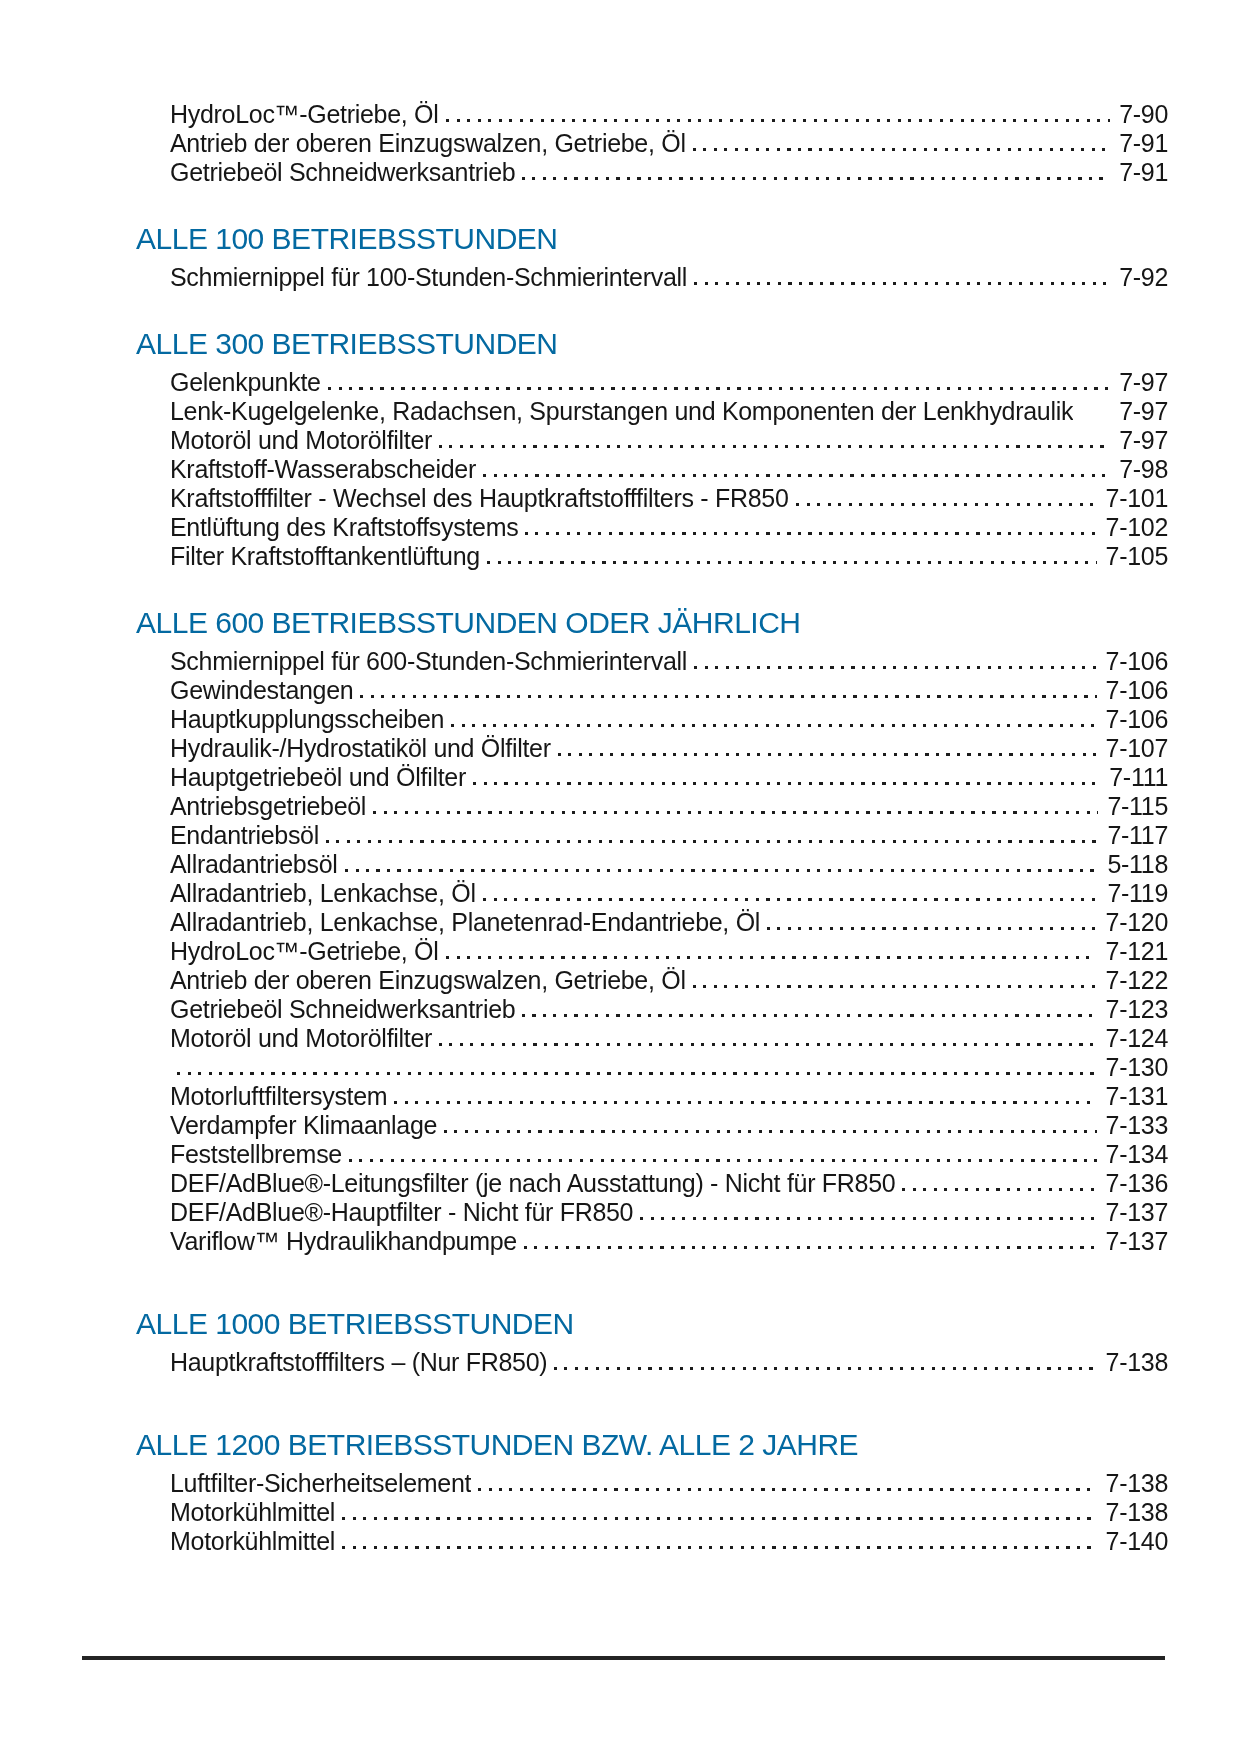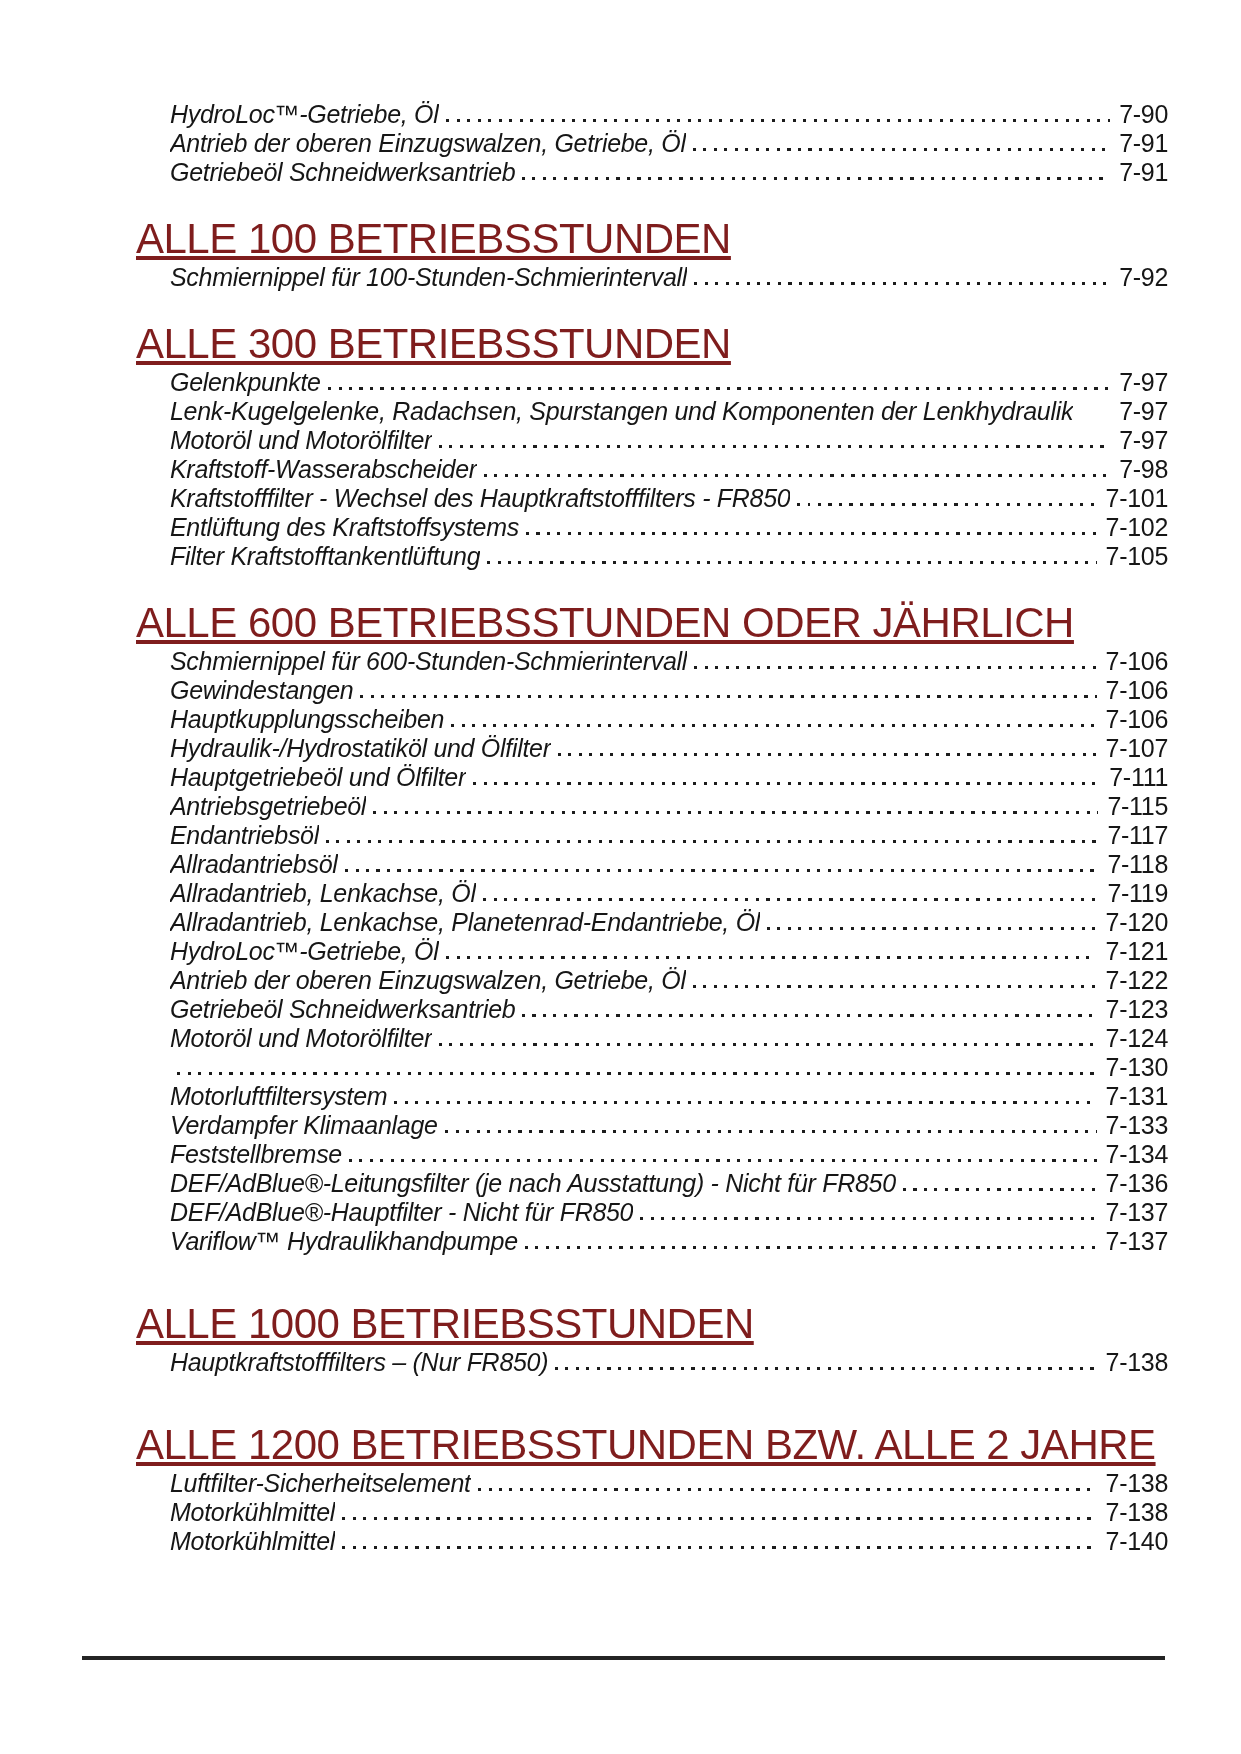--- a/index.html
+++ b/index.html
@@ -15,40 +15,39 @@
   .content {
     position: absolute;
     left: 136px;
     top: 100px;
     width: 1032px;
   }
   .section { margin-top: 0; }
   .section + .section { margin-top: 30px; }
   .section.gap-lg { margin-top: 46px; }
   .heading {
-    font-size: 42px;
+    font-size: 30px;
     line-height: 44px;
     font-weight: 400;
     letter-spacing: -0.5px;
-    color: #7f1d1d;
+    color: #0369a1;
     margin: 0 0 2px 0;
     white-space: nowrap;
-    text-decoration: underline;
   }
   .entry {
     display: flex;
     align-items: baseline;
     padding-left: 34px;
     font-size: 25px;
     line-height: 29px;
     height: 29px;
     letter-spacing: -0.3px;
     white-space: nowrap;
   }
-  .entry-title { flex: 0 1 auto; overflow: hidden; font-style: italic; }
+  .entry-title { flex: 0 1 auto; overflow: hidden; }
   .leader {
     flex: 1 1 20px;
     min-width: 0;
     height: 3px;
     align-self: flex-end;
     margin: 0 9px 7px 7px;
     background-image: repeating-linear-gradient(to right, #1c1c1c 0 3px, transparent 3px 10.5px);
   }
   .pagenum { flex: 0 0 auto; text-align: right; }
   .footer-rule {
@@ -186,21 +185,21 @@
 
   <div class="entry">
     <span class="entry-title">Endantriebsöl</span>
     <span class="leader"></span>
     <span class="pagenum">7-117</span>
   </div>
 
   <div class="entry">
     <span class="entry-title">Allradantriebsöl</span>
     <span class="leader"></span>
-    <span class="pagenum">7-118</span>
+    <span class="pagenum">5-118</span>
   </div>
 
   <div class="entry">
     <span class="entry-title">Allradantrieb, Lenkachse, Öl</span>
     <span class="leader"></span>
     <span class="pagenum">7-119</span>
   </div>
 
   <div class="entry">
     <span class="entry-title">Allradantrieb, Lenkachse, Planetenrad-Endantriebe, Öl</span>

